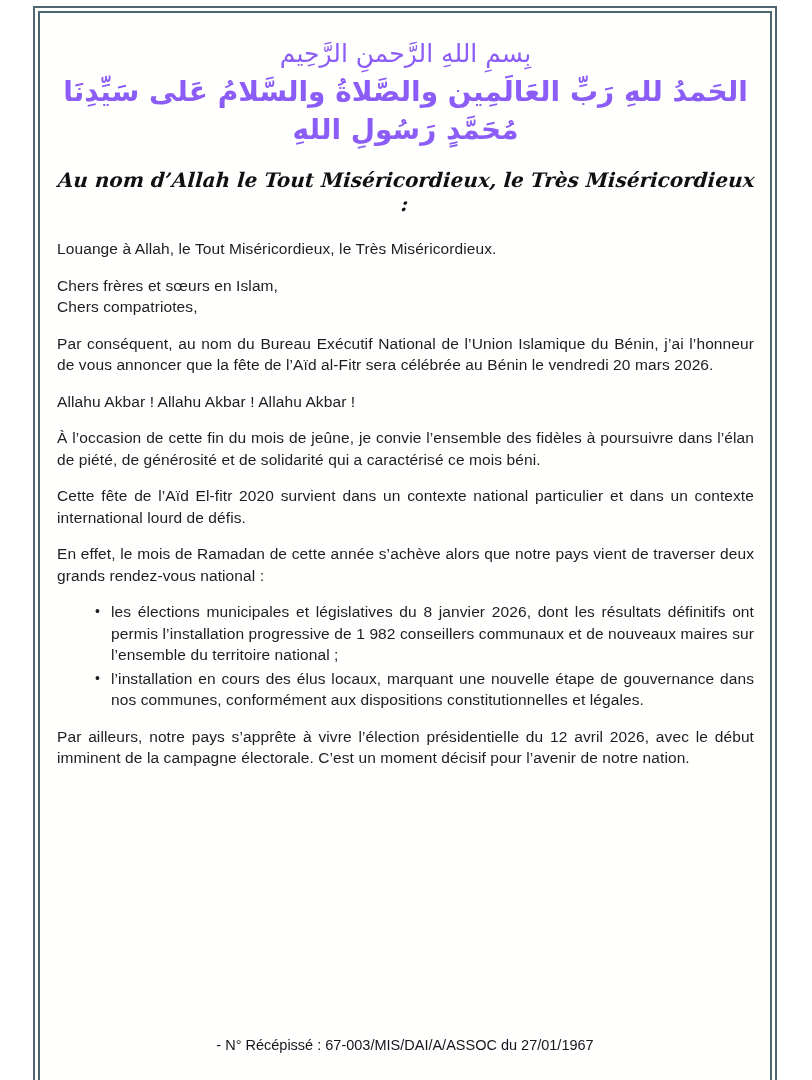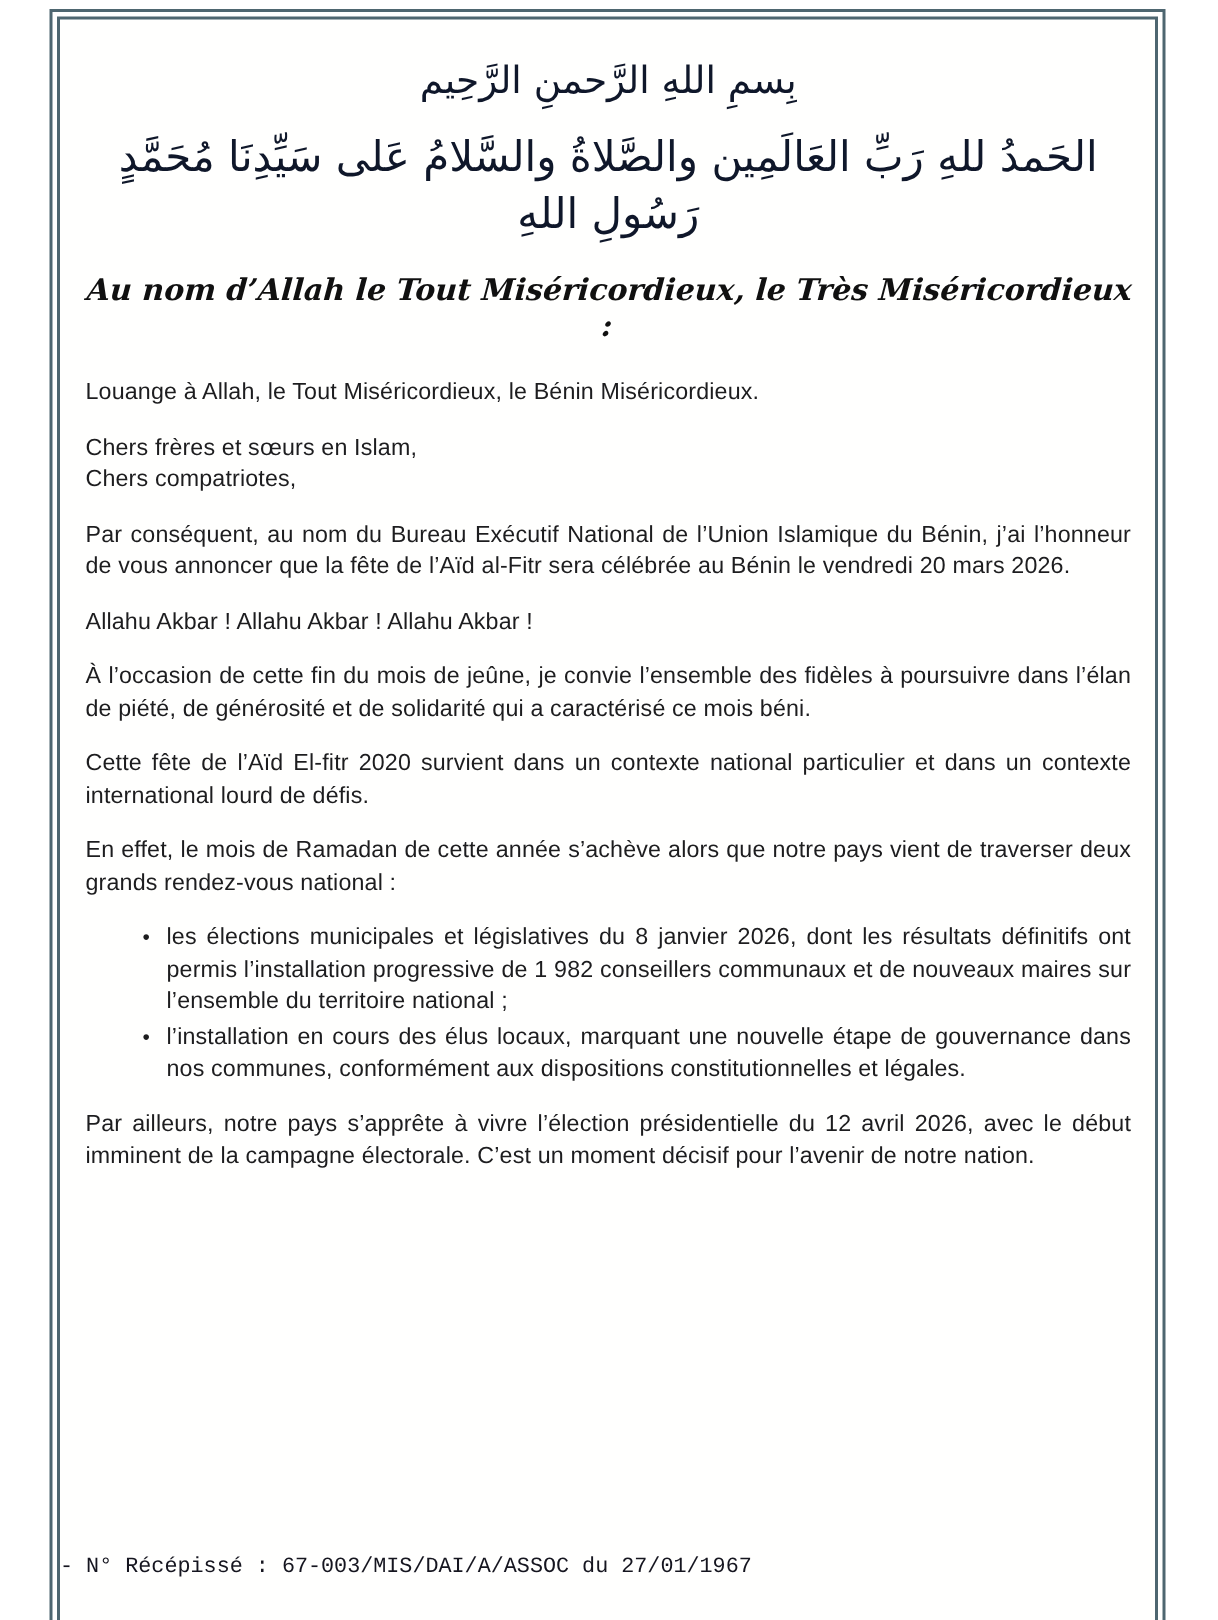--- a/index.html
+++ b/index.html
@@ -24,32 +24,33 @@
     border: 7px double #4e6670;
     box-sizing: border-box;
     background: #fffffe;
   }
   .content {
     padding: 16px 16px 0 17px;
   }
   .arabic {
     text-align: center;
     font-family: "DejaVu Sans", sans-serif;
-    color: #0f172a;
+    color: #8b5cf6;
     direction: rtl;
   }
   .arabic-1 {
     font-size: 25px;
     margin-top: 8px;
     line-height: 1.35;
   }
   .arabic-2 {
     font-size: 28px;
-    margin-top: 15px;
+    margin-top: 2px;
     line-height: 1.35;
+    font-weight: bold;
   }
   .script-heading {
     text-align: center;
     font-family: "DejaVu Serif", serif;
     font-style: italic;
     font-weight: bold;
     font-size: 20px;
     margin-top: 20px;
     margin-bottom: 10px;
     color: #101010;
@@ -85,39 +86,40 @@
     left: 0;
     top: 0;
     font-size: 14px;
   }
   .bold { font-weight: normal; }
   .footer-line {
     position: absolute;
     left: 40px;
     right: 42px;
     top: 1037px;
-    font-family: Liberation Mono, monospace;
+    text-align: center;
+    font-family: Liberation Sans, sans-serif;
     font-size: 14.5px;
     color: #15151f;
   }
 </style>
 </head>
 <body>
 
 <div class="page-frame">
   <div class="content">
 
     <div class="arabic arabic-1">بِسمِ اللهِ الرَّحمنِ الرَّحِيم</div>
 
     <div class="arabic arabic-2">الحَمدُ للهِ رَبِّ العَالَمِين والصَّلاةُ والسَّلامُ عَلى سَيِّدِنَا مُحَمَّدٍ رَسُولِ اللهِ</div>
 
     <div class="script-heading">Au nom d’Allah le Tout Miséricordieux, le Très Miséricordieux :</div>
 
     <div class="doc-body">
-        <p class="no-justify"><span>Louange à Allah, le Tout Miséricordieux, le Bénin Miséricordieux.</span></p>
+        <p class="no-justify"><span>Louange à Allah, le Tout Miséricordieux, le Très Miséricordieux.</span></p>
         <p class="no-justify"><span class="bold">Chers frères et sœurs en Islam,</span><br><span class="bold">Chers compatriotes,</span></p>
         <p><span>Par conséquent, au nom du Bureau Exécutif National de l’Union Islamique du Bénin, j’ai l’honneur de vous annoncer que la fête de l’Aïd al-Fitr sera célébrée au Bénin </span><span class="bold">le vendredi 20 mars 2026.</span></p>
         <p class="no-justify"><span class="bold">Allahu Akbar ! Allahu Akbar ! Allahu Akbar !</span></p>
         <p><span>À l’occasion de cette fin du mois de jeûne, je convie l’ensemble des fidèles à poursuivre dans l’élan de piété, de générosité et de solidarité qui a caractérisé ce mois béni.</span></p>
         <p><span>Cette fête de l’Aïd El-fitr 2020 survient dans un contexte national particulier et dans un contexte international lourd de défis.</span></p>
         <p><span>En effet, le mois de Ramadan de cette année s’achève alors que notre pays vient de traverser deux grands rendez-vous national :</span></p>
         <ul>
           <li><span class="bold">les élections municipales et législatives du 8 janvier 2026</span><span>, dont les résultats définitifs ont permis l’installation progressive de </span><span class="bold">1 982 conseillers communaux</span><span> et de nouveaux maires sur l’ensemble du territoire national ;</span></li>
           <li><span>l’installation en cours des élus locaux, marquant une nouvelle étape de gouvernance dans nos communes, conformément aux dispositions constitutionnelles et légales.</span></li>
         </ul>

